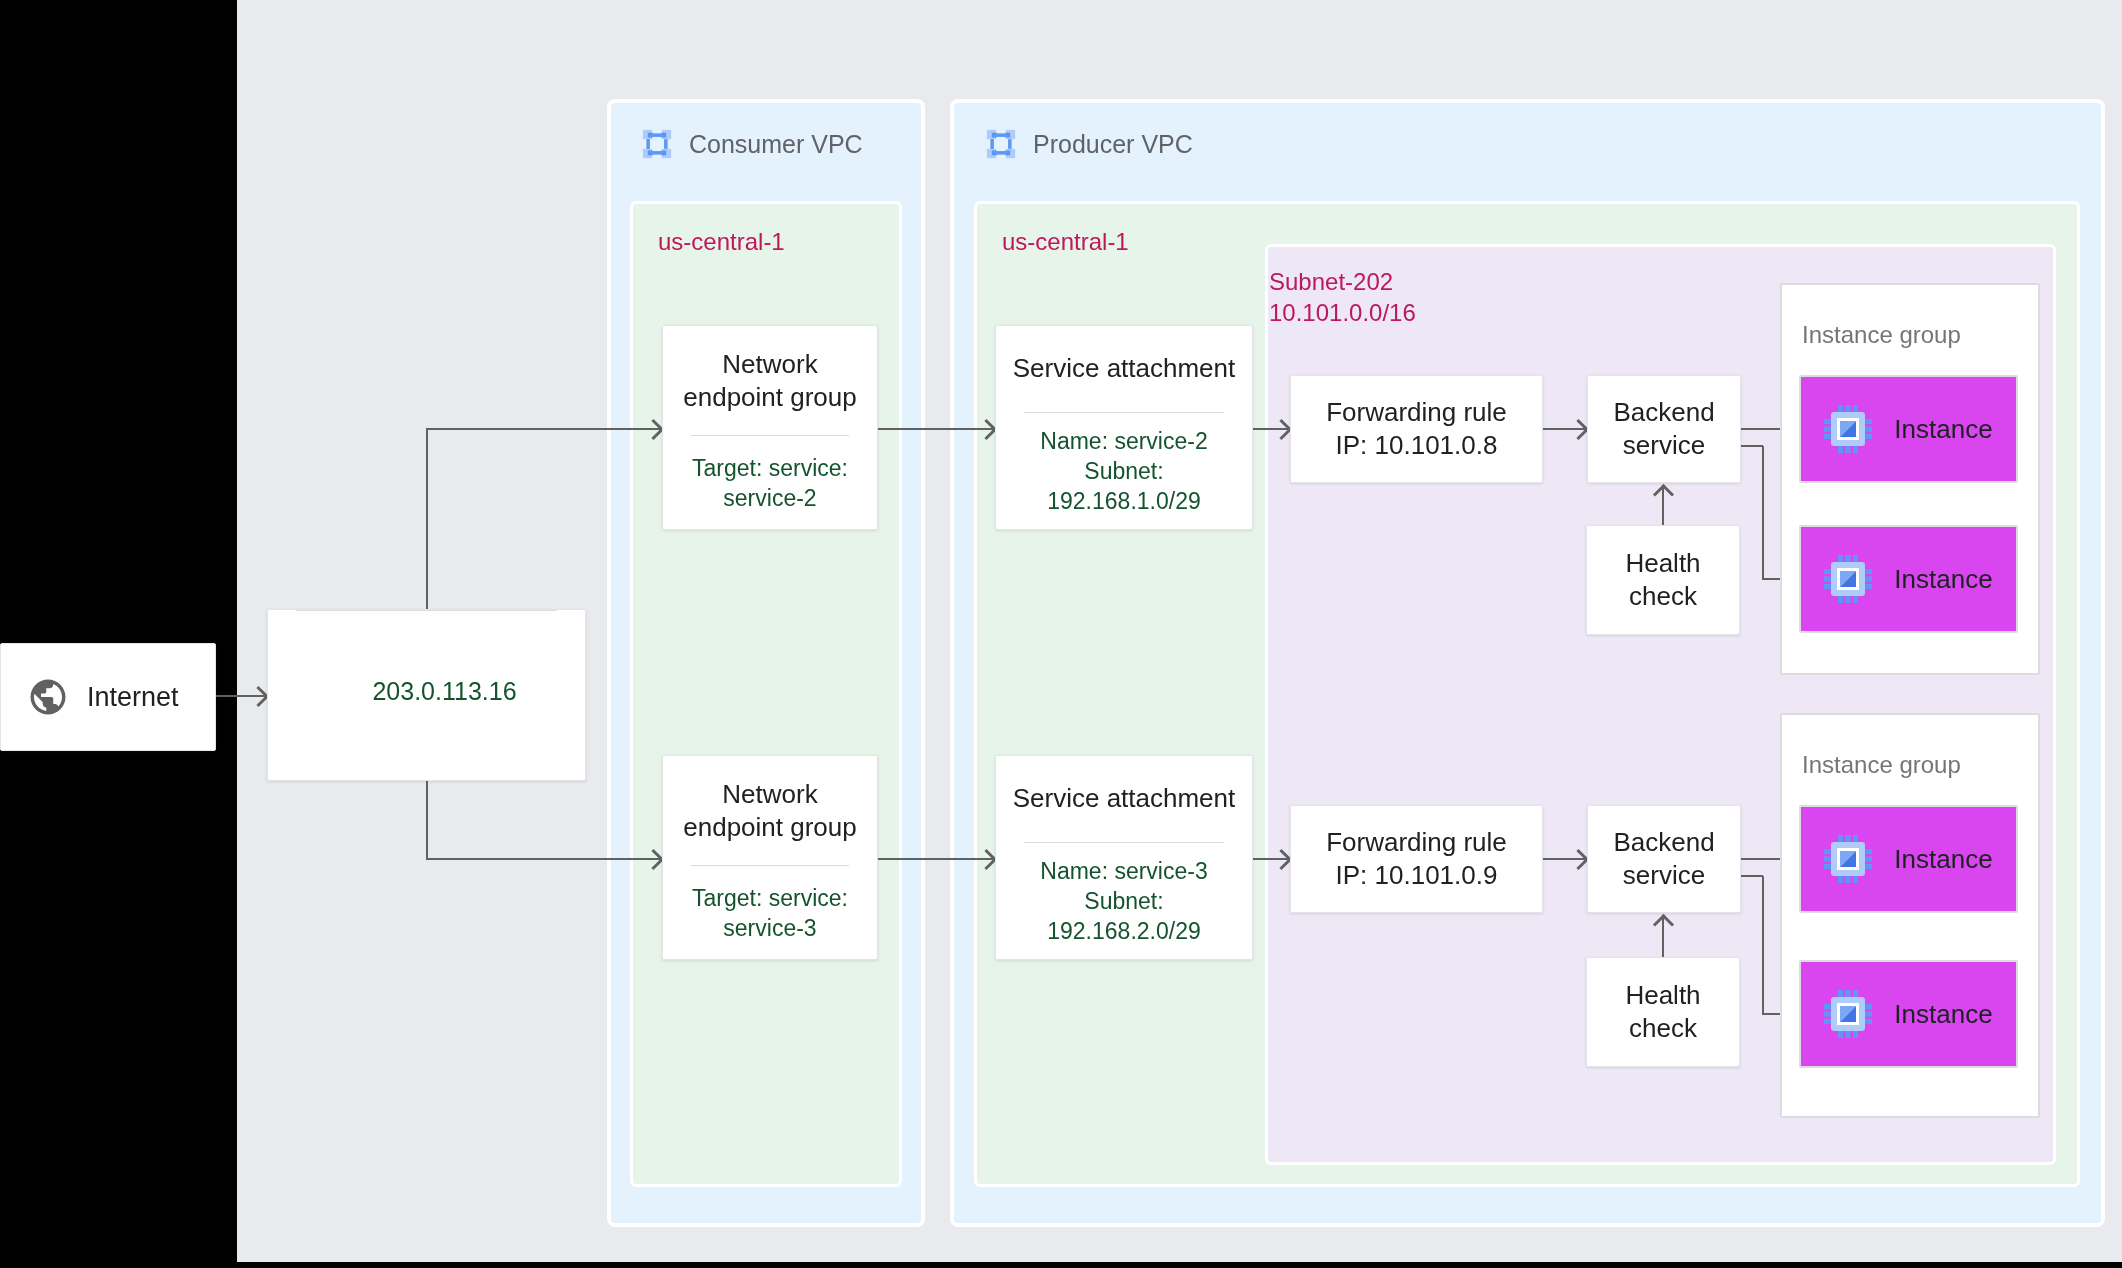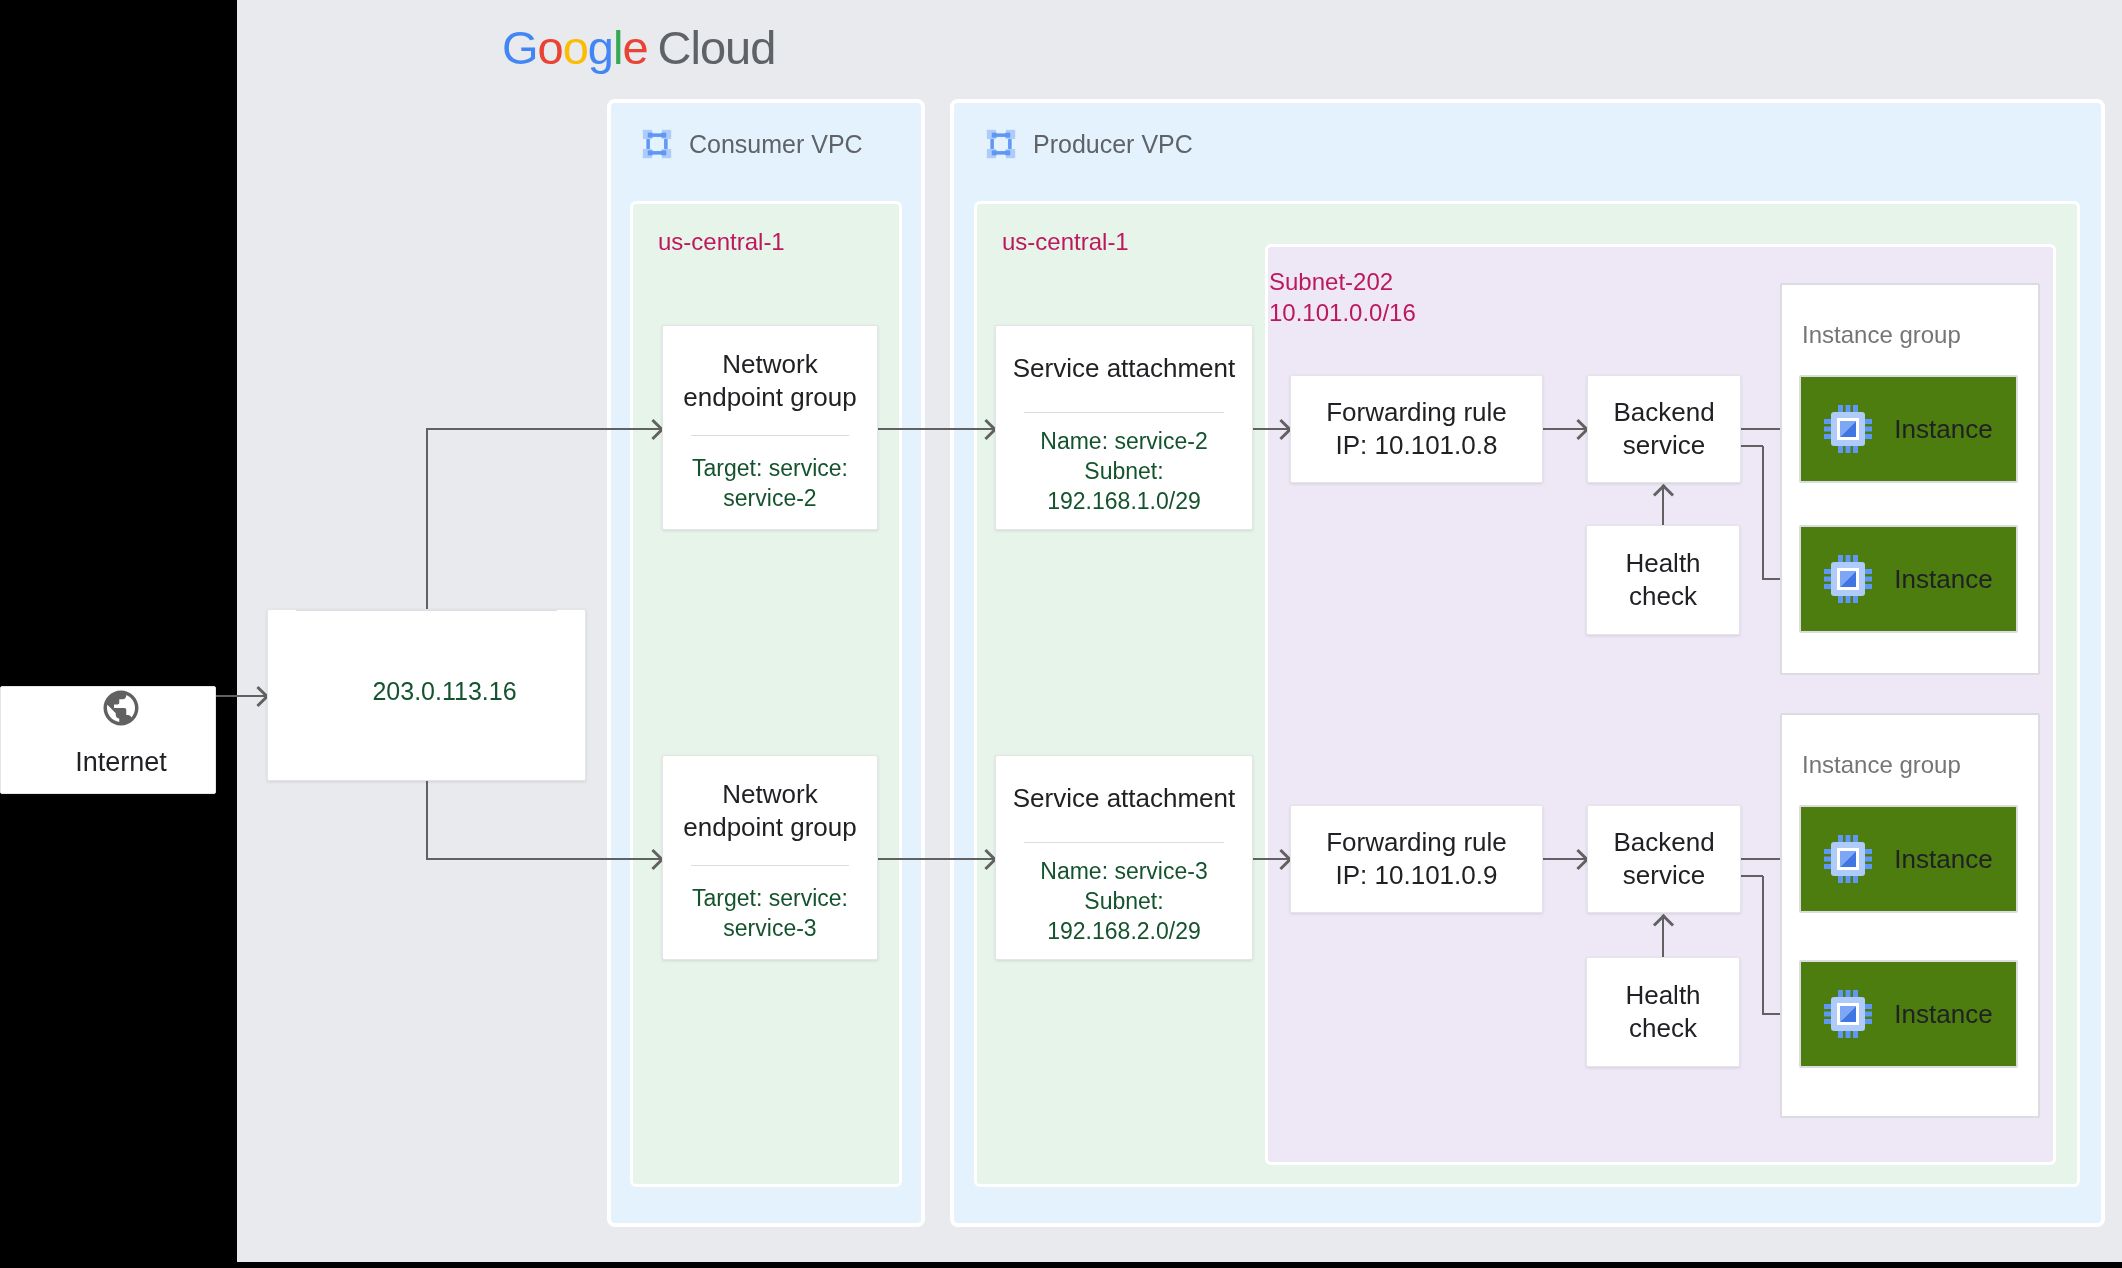--- a/index.html
+++ b/index.html
@@ -22,41 +22,38 @@
   .split-top{flex:1.18;display:flex;align-items:center;justify-content:center;}
   .split-bottom{flex:1;display:flex;align-items:center;justify-content:center;}
   .divider{height:1px;background:#dadce0;margin:0 28px;}
   .center-card{align-items:center;justify-content:center;}
   .lb-top{flex:1.25;display:flex;align-items:center;padding-left:30px;gap:18px;}
   .lb-title{color:#202124;font-size:27px;line-height:34px;text-align:left;}
   .lb-bottom{flex:0.95;display:flex;align-items:center;justify-content:center;padding-left:36px;}
   .ig{position:absolute;background:#fff;border:2px solid #dadce0;border-radius:2px;
       box-sizing:border-box;z-index:9;}
   .ig-label{position:absolute;left:20px;top:36px;color:#757575;font-size:24px;}
-  .inst{position:absolute;background:#4d7c0f;border:2px solid #dadce0;border-radius:2px;
+  .inst{position:absolute;background:#d946ef;border:2px solid #dadce0;border-radius:2px;
         box-sizing:border-box;z-index:11;display:flex;align-items:center;justify-content:center;gap:22px;}
   .inst .title{font-size:26px;}
   .line{position:absolute;background:#616161;z-index:5;}
   .chev{position:absolute;width:12px;height:12px;z-index:6;border:0 solid #616161;}
   .chev.r{border-top-width:3px;border-right-width:3px;transform:rotate(45deg);}
   .chev.u{border-top-width:3px;border-left-width:3px;transform:rotate(45deg);}
   #logo{position:absolute;left:265px;top:20px;font-size:47px;font-weight:500;letter-spacing:-1px;z-index:4;}
   #logo .cloud{color:#5f6368;margin-left:10px;}
-  .internet-card{flex-direction:column;align-items:center;padding-left:26px;gap:18px;margin-top:43px;}
+  .internet-card{flex-direction:row;align-items:center;padding-left:26px;gap:18px;}
   .internet-label{color:#202124;font-size:27px;}
 </style>
 </head>
 <body>
 
 <div id="root">
   <div id="stage">
 
-    <div id="logo">
-      <span style="color:#4285F4">G</span><span style="color:#EA4335">o</span><span style="color:#FBBC04">o</span><span style="color:#4285F4">g</span><span style="color:#34A853">l</span><span style="color:#EA4335">e</span><span class="cloud">Cloud</span>
-    </div>
 
     <div class="zone vpc" style="left:370px;top:99px;width:318px;height:1128px;"></div>
 
     <div class="zone vpc" style="left:713px;top:99px;width:1155px;height:1128px;"></div>
 
     <div class="zone region" style="left:393px;top:201px;width:272px;height:986px;"></div>
 
     <div class="zone region" style="left:737px;top:201px;width:1106px;height:986px;"></div>
 
     <div class="zone subnet" style="left:1028px;top:244px;width:791px;height:921px;"></div>

